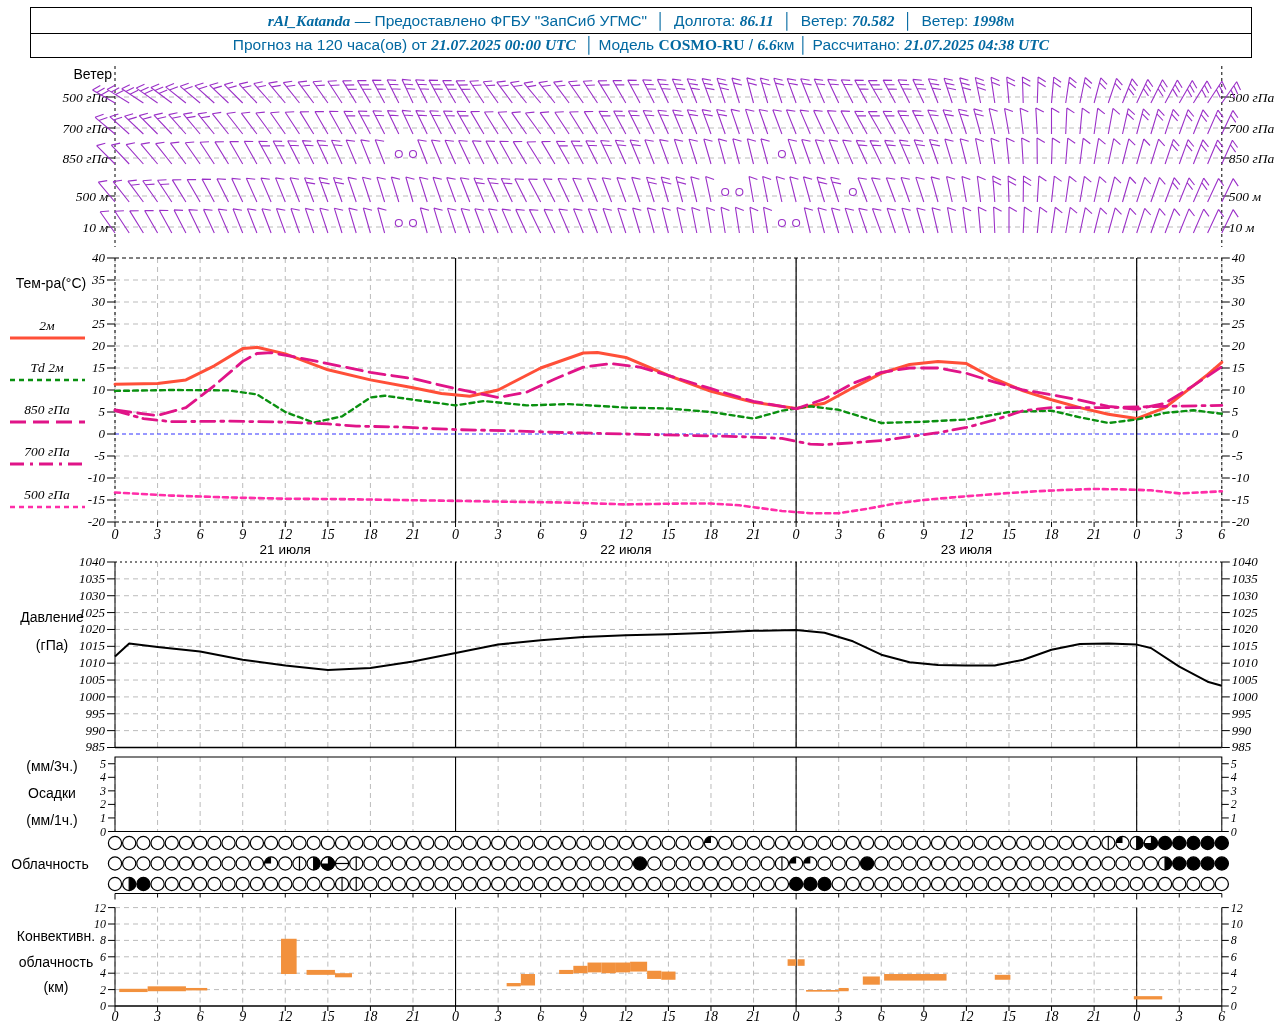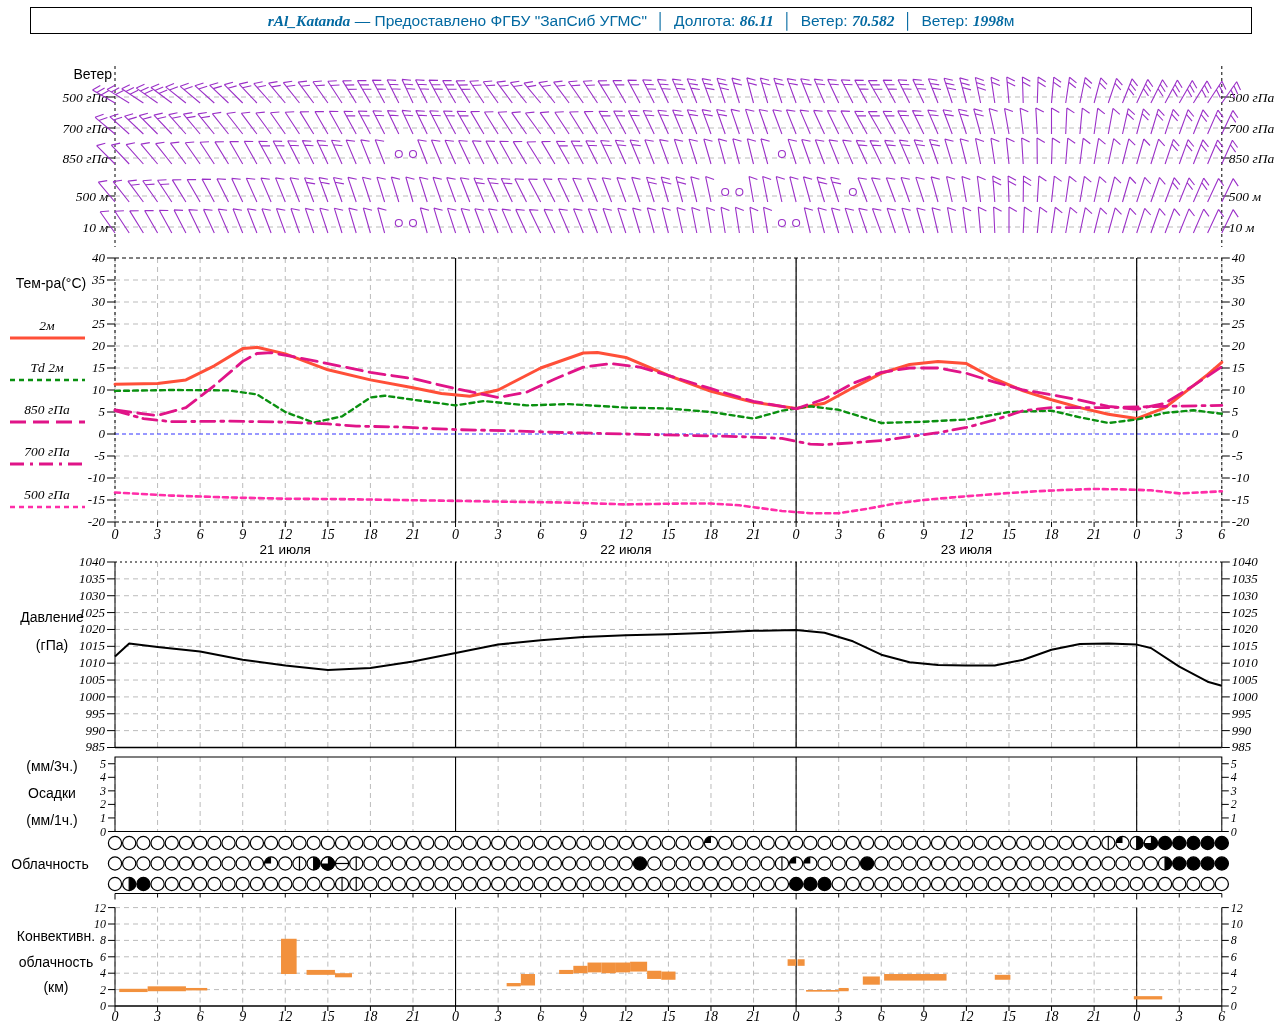--- a/index.html
+++ b/index.html
@@ -14,20 +14,21 @@
   .hp-b{font-family:"Liberation Serif",serif;font-weight:bold}
   svg text{user-select:none}
   .t-sans{font-family:"Liberation Sans",sans-serif;font-size:14px;fill:#000}
   .t-leg{font-family:"Liberation Serif",serif;font-style:italic;font-size:13.5px;fill:#000}
 </style>
 </head>
 <body>
 
 <div id="app">
   <div id="hdr1" class="hdr"><span class="hp-i">rAl_Katanda</span><span class="hp-r"> — Предоставлено ФГБУ "ЗапСиб УГМС"  │  Долгота: </span><span class="hp-i">86.11</span><span class="hp-r">  │  Ветер: </span><span class="hp-i">70.582</span><span class="hp-r">  │  Ветер: </span><span class="hp-i">1998</span><span class="hp-r">м</span></div>
+  <div id="hdr2" class="hdr"><span class="hp-r">Прогноз на 120 часа(ов) от </span><span class="hp-i">21.07.2025 00:00 UTC</span><span class="hp-r">  │ Модель </span><span class="hp-b">COSMO-RU</span><span class="hp-r"> / </span><span class="hp-i">6.6</span><span class="hp-r">км │ Рассчитано: </span><span class="hp-i">21.07.2025 04:38 UTC</span></div>
 
   <svg id="chart" width="1280" height="1024" viewBox="0 0 1280 1024">
 
     <text class="t-sans" x="112" y="79" text-anchor="end">Ветер</text>
     <text class="t-sans" x="51" y="288" text-anchor="middle">Тем-ра(°C)</text>
     <text class="t-leg" x="47" y="330" text-anchor="middle">2м</text>
     <text class="t-leg" x="47" y="372" text-anchor="middle">Td  2м</text>
     <text class="t-leg" x="47" y="414" text-anchor="middle">850 гПа</text>
     <text class="t-leg" x="47" y="456" text-anchor="middle">700 гПа</text>
     <text class="t-leg" x="47" y="499" text-anchor="middle">500 гПа</text>

